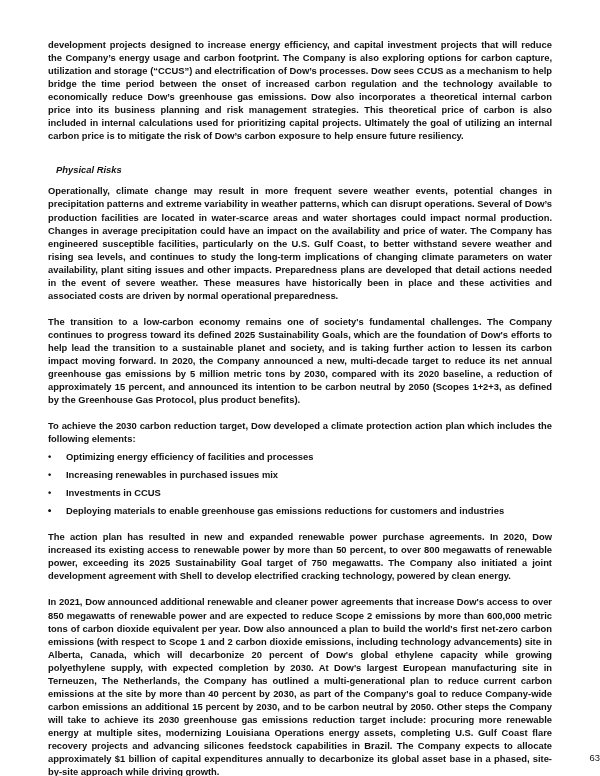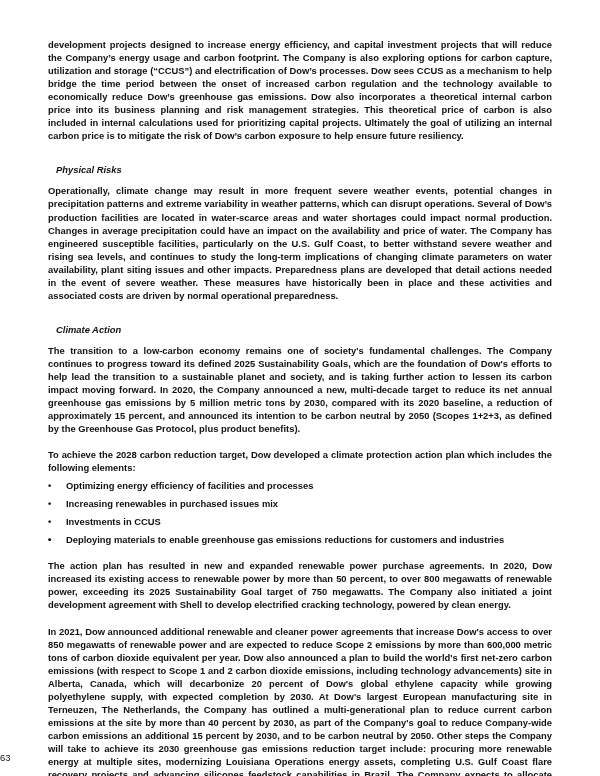--- a/index.html
+++ b/index.html
@@ -14,40 +14,39 @@
   }
   .heading { font-style: italic; font-size: 9.4px; line-height: 13.05px; margin: 8px; }
   .gap { height: 13px; }
   ul.bullets { list-style: none; margin: 0; padding: 0; }
   ul.bullets li {
     position: relative; padding-left: 18px; font-size: 9.4px;
     line-height: 13px; margin-top: 5px;
   }
   ul.bullets li .dot { position: absolute; left: 0; top: 0; }
   .page-number {
-    position: absolute; top: 752px; left: 0; width: 600px; text-align: left;
+    position: absolute; top: 752px; left: 0; width: 600px; text-align: right;
     font-size: 9.4px;
   }
 </style>
 </head>
 <body>
 
 <div class="page">
   <p>development projects designed to increase energy efficiency, and capital investment projects that will reduce the Company’s energy usage and carbon footprint. The Company is also exploring options for carbon capture, utilization and storage (“CCUS”) and electrification of Dow’s processes. Dow sees CCUS as a mechanism to help bridge the time period between the onset of increased carbon regulation and the technology available to economically reduce Dow’s greenhouse gas emissions. Dow also incorporates a theoretical internal carbon price into its business planning and risk management strategies. This theoretical price of carbon is also included in internal calculations used for prioritizing capital projects. Ultimately the goal of utilizing an internal carbon price is to mitigate the risk of Dow’s carbon exposure to help ensure future resiliency.</p>
   <div class="gap"></div>
 
   <div class="heading">Physical Risks</div>
   <p>Operationally, climate change may result in more frequent severe weather events, potential changes in precipitation patterns and extreme variability in weather patterns, which can disrupt operations. Several of Dow’s production facilities are located in water-scarce areas and water shortages could impact normal production. Changes in average precipitation could have an impact on the availability and price of water. The Company has engineered susceptible facilities, particularly on the U.S. Gulf Coast, to better withstand severe weather and rising sea levels, and continues to study the long-term implications of changing climate parameters on water availability, plant siting issues and other impacts. Preparedness plans are developed that detail actions needed in the event of severe weather. These measures have historically been in place and these activities and associated costs are driven by normal operational preparedness.</p>
   <div class="gap"></div>
 
-  <div class="heading">Climate Action</div>
   <p>The transition to a low-carbon economy remains one of society's fundamental challenges. The Company continues to progress toward its defined 2025 Sustainability Goals, which are the foundation of Dow's efforts to help lead the transition to a sustainable planet and society, and is taking further action to lessen its carbon impact moving forward. In 2020, the Company announced a new, multi-decade target to reduce its net annual greenhouse gas emissions by 5 million metric tons by 2030, compared with its 2020 baseline, a reduction of approximately 15 percent, and announced its intention to be carbon neutral by 2050 (Scopes 1+2+3, as defined by the Greenhouse Gas Protocol, plus product benefits).</p>
   <div class="gap"></div>
 
-  <p>To achieve the 2028 carbon reduction target, Dow developed a climate protection action plan which includes the following elements:</p>
+  <p>To achieve the 2030 carbon reduction target, Dow developed a climate protection action plan which includes the following elements:</p>
 
   <ul class="bullets">
     <li><span class="dot">•</span><span>Optimizing energy efficiency of facilities and processes</span></li>
     <li><span class="dot">•</span><span>Increasing renewables in purchased issues mix</span></li>
     <li><span class="dot">•</span><span>Investments in CCUS</span></li>
     <li><span class="dot">•</span></li>
     <li><span class="dot">•</span><span>Deploying materials to enable greenhouse gas emissions reductions for customers and industries</span></li>
   </ul>
   <div class="gap"></div>
 

